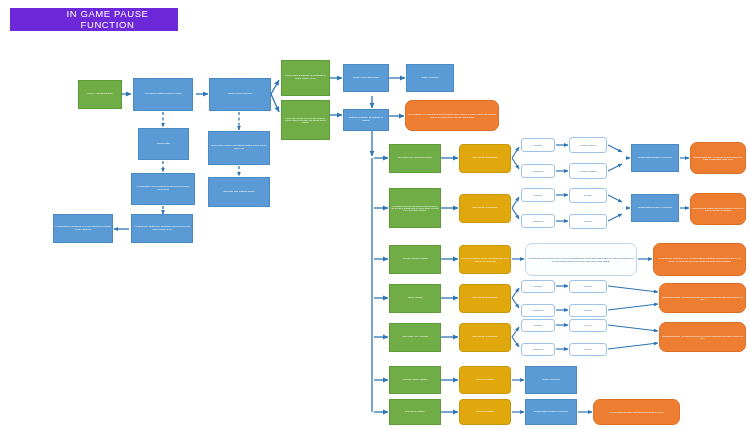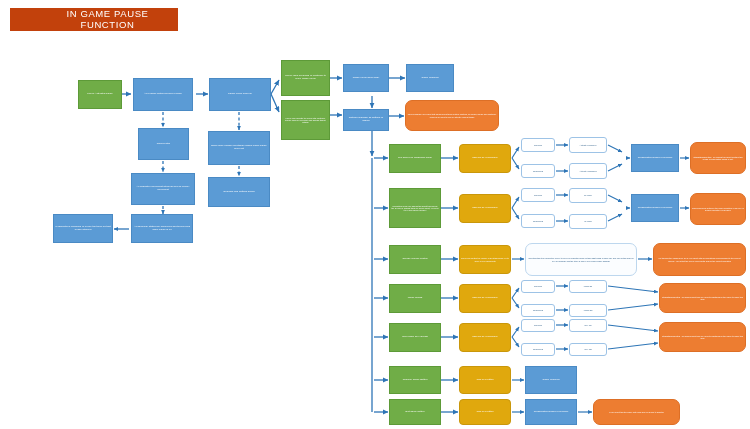--- a/index.html
+++ b/index.html
@@ -7,21 +7,21 @@
        font-family:"Liberation Sans",sans-serif;color:#ffffff;}
 
   #canvas{position:absolute;left:0;top:0;width:750px;height:429px;}
 
   svg#wires{position:absolute;left:0;top:0;width:750px;height:429px;}
 
   .node{position:absolute;box-sizing:border-box;display:flex;align-items:center;
         justify-content:center;text-align:center;line-height:1.08;
         overflow:hidden;padding:1px;}
 
-  .title{background:#c2410c;color:#ffffff;font-size:9.5px;letter-spacing:.6px;
+  .title{background:#6d28d9;color:#ffffff;font-size:9.5px;letter-spacing:.6px;
          justify-content:flex-start;padding-left:28px;}
 
   .blue{background:#5b9bd5;border:1px solid #4a8ac4;color:#fff;}
   .green{background:#70ad47;border:1px solid #5d9a38;color:#fff;}
   .amber{background:#e0a80d;border:1px solid #c9970b;border-radius:4px;color:#fff;}
   .orange{background:#ed7d31;border:1px solid #dd6f26;border-radius:7px;color:#fff;}
   .white{background:#ffffff;border:1px solid #9dc3e6;border-radius:3px;color:#2b5d87;}
   .ghost{background:#fbfdff;border:1px solid #bdd7ee;border-radius:7px;color:#2b5d87;}
 
   .t2{font-size:2px;}

